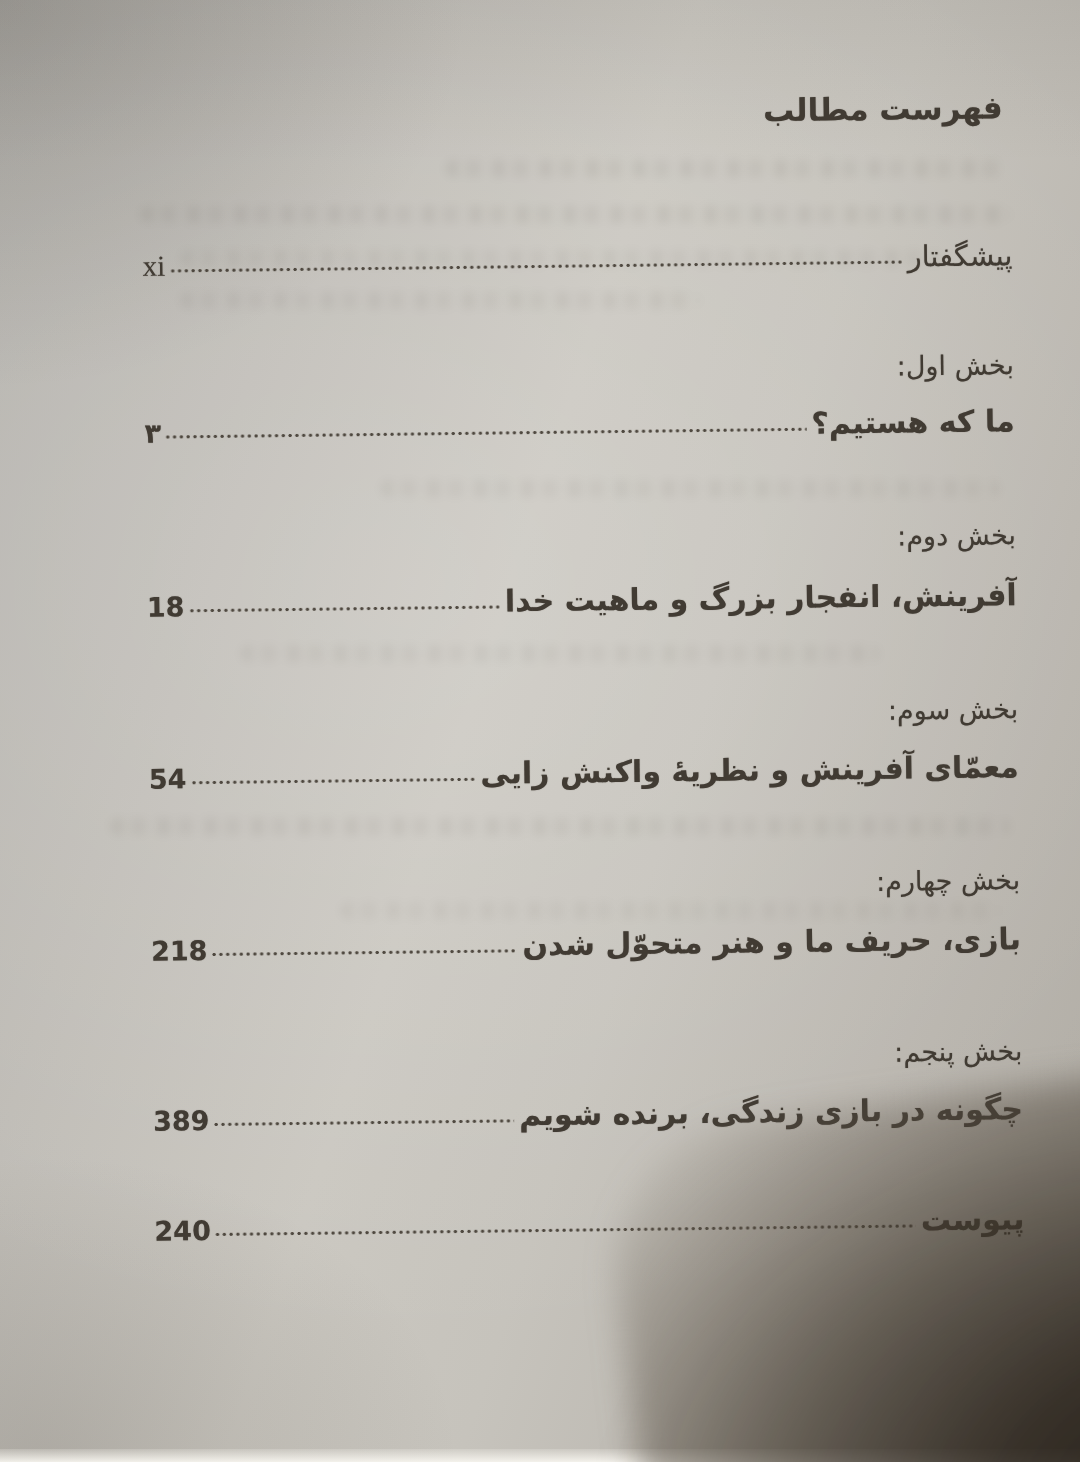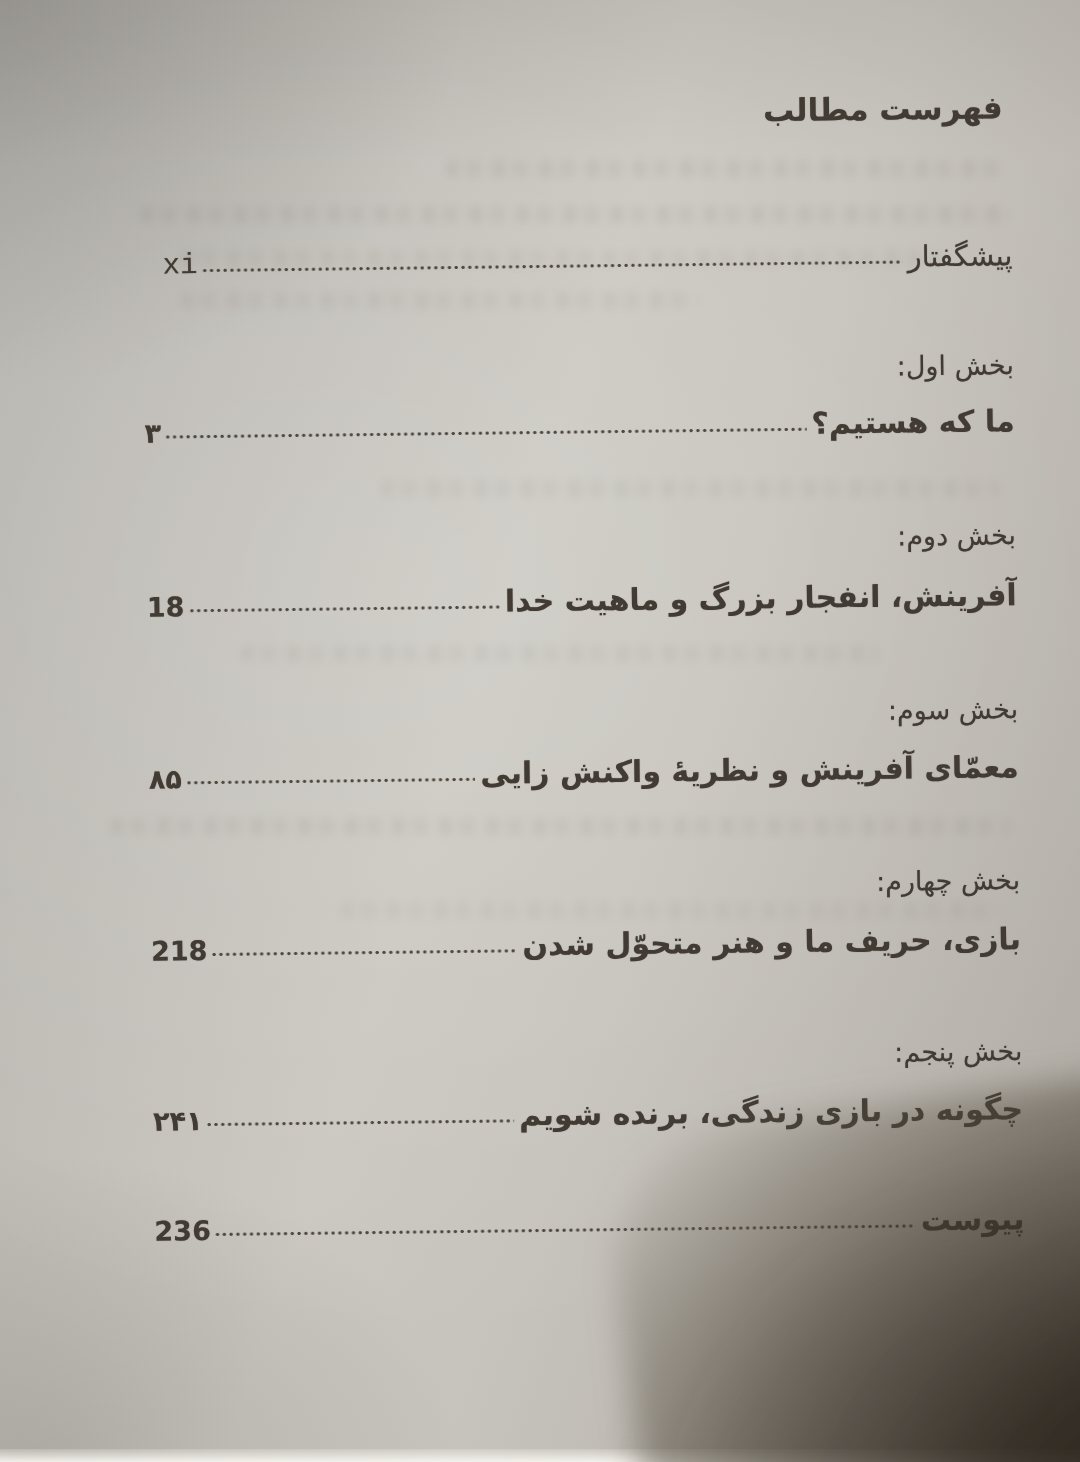--- a/index.html
+++ b/index.html
@@ -68,24 +68,23 @@
     background-repeat: repeat-x;
   }
   .p {
     white-space: nowrap;
     font-size: 27px;
     font-weight: 700;
     line-height: 1.1;
     text-shadow: 0 0 1px rgba(62,56,48,0.5);
   }
   .p.latin {
-    font-family: Liberation Mono, monospace;
+    font-family: Liberation Serif, serif;
     font-weight: 400;
     font-size: 29px;
-    margin-left: 20px;
   }
   
   .ghost {
     position: absolute;
     height: 17px;
     border-radius: 9px;
     background: repeating-linear-gradient(90deg,
       rgba(88,82,73,0.65) 0 13px, rgba(88,82,73,0.05) 13px 21px,
       rgba(88,82,73,0.5) 21px 36px, rgba(88,82,73,0.02) 36px 47px);
     filter: blur(4px);
@@ -185,45 +184,45 @@
       <span class="leader"></span>
       <span class="p">18</span>
     </div>
 
     <div class="row label-row" style="top:684px">
       <span class="t">بخش سوم:</span>
     </div>
     <div class="row entry" style="top:744px">
       <span class="t">معمّای آفرینش و نظریۀ واکنش زایی</span>
       <span class="leader"></span>
-      <span class="p">۸۵</span>
+      <span class="p">54</span>
     </div>
 
     <div class="row label-row" style="top:855px">
       <span class="t">بخش چهارم:</span>
     </div>
     <div class="row entry" style="top:916px">
       <span class="t">بازی، حریف ما و هنر متحوّل شدن</span>
       <span class="leader"></span>
       <span class="p">218</span>
     </div>
 
     <div class="row label-row" style="top:1026px">
       <span class="t">بخش پنجم:</span>
     </div>
     <div class="row entry" style="top:1086px">
       <span class="t">چگونه در بازی زندگی، برنده شویم</span>
       <span class="leader"></span>
-      <span class="p">۲۴۱</span>
+      <span class="p">389</span>
     </div>
 
     <div class="row entry" style="top:1196px">
       <span class="t">پیوست</span>
       <span class="leader"></span>
-      <span class="p">236</span>
+      <span class="p">240</span>
     </div>
 
   </div>
 
   <div class="corner-veil"></div>
   <div class="hand-shadow"></div>
 
 </div>
 
 </body></html>

